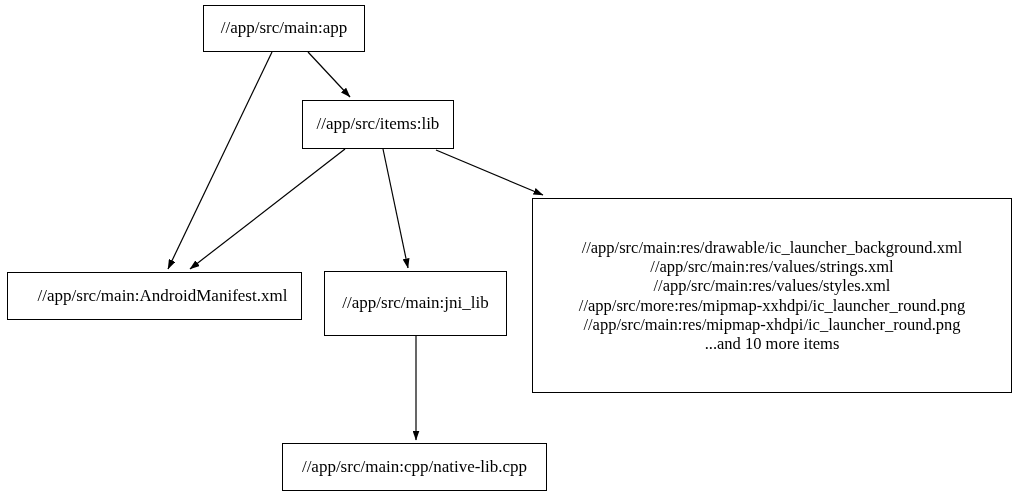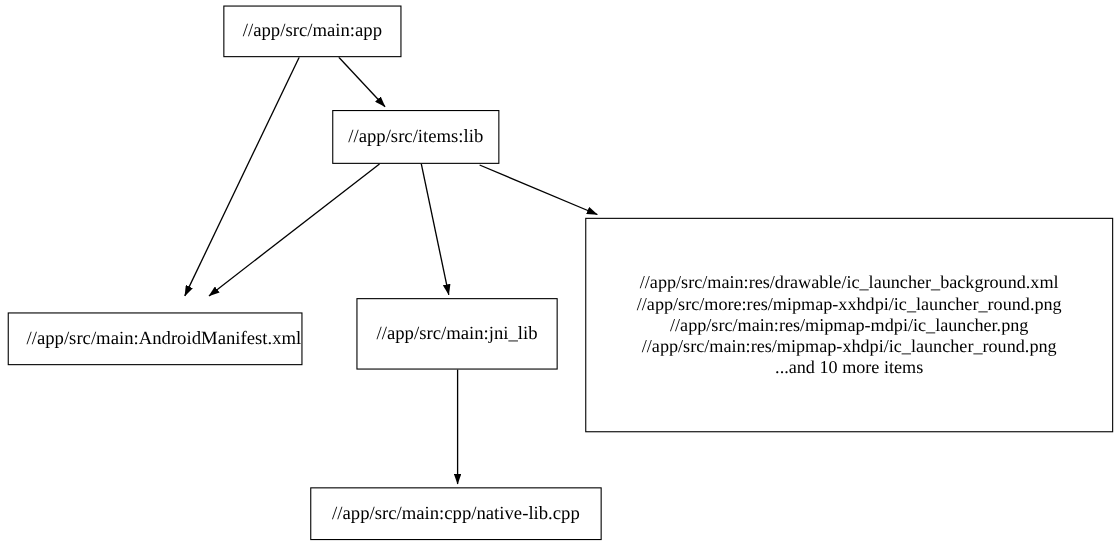--- a/index.html
+++ b/index.html
@@ -39,21 +39,21 @@
     white-space: nowrap;
   }
   .node-multi {
     flex-direction: column;
     justify-content: center;
     font-size: 16.5px;
     line-height: 19.3px;
   }
   .node-app     { left: 203px; top: 5px;   width: 162px; height: 47px; }
   .node-lib     { left: 302px; top: 100px; width: 152px; height: 49px; }
-  .node-manifest{ left: 7px;   top: 284px; width: 268px; height: 48px; padding-left: 16px; }
+  .node-manifest{ left: 7px;   top: 272px; width: 295px; height: 48px; padding-left: 16px; }
   .node-jnilib  { left: 324px; top: 271px; width: 183px; height: 65px; }
   .node-res     { left: 532px; top: 198px; width: 480px; height: 195px; }
   .node-native  { left: 282px; top: 443px; width: 265px; height: 48px; }
 </style>
 </head>
 <body>
 
 <div class="canvas">
 
   <svg class="edges" viewBox="0 0 1018 496" xmlns="http://www.w3.org/2000/svg">
@@ -81,22 +81,23 @@
   <div class="node node-manifest">
     <span>//app/src/main:AndroidManifest.xml</span>
   </div>
 
   <div class="node node-jnilib">
     <span>//app/src/main:jni_lib</span>
   </div>
 
   <div class="node node-multi node-res">
     <div>//app/src/main:res/drawable/ic_launcher_background.xml</div>
+    <div>//app/src/main:res/values/strings.xml</div>
+    <div>//app/src/main:res/values/styles.xml</div>
     <div>//app/src/more:res/mipmap-xxhdpi/ic_launcher_round.png</div>
-    <div>//app/src/main:res/mipmap-mdpi/ic_launcher.png</div>
     <div>//app/src/main:res/mipmap-xhdpi/ic_launcher_round.png</div>
     <div>...and 10 more items</div>
   </div>
 
   <div class="node node-native">
     <span>//app/src/main:cpp/native-lib.cpp</span>
   </div>
 
 </div>
 

